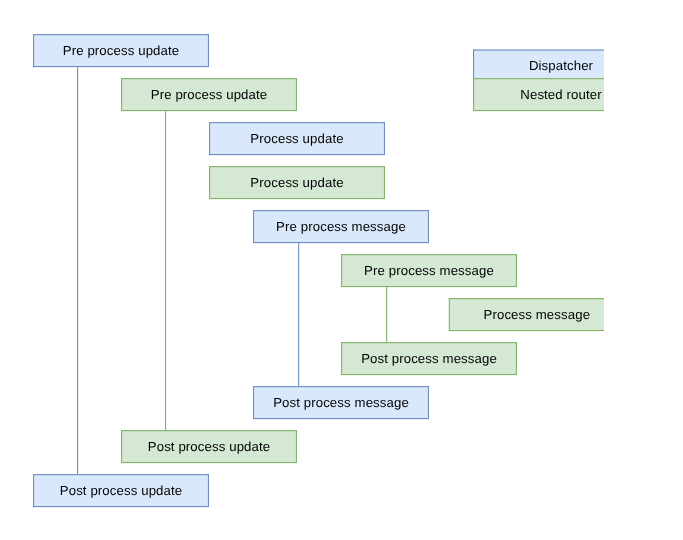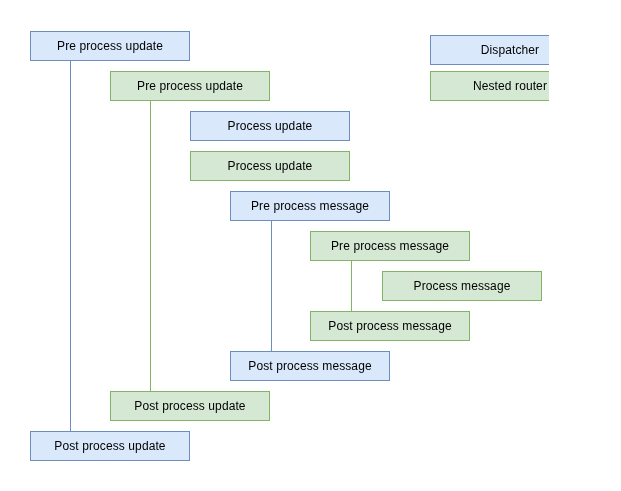--- a/index.html
+++ b/index.html
@@ -65,23 +65,23 @@
       <div class="connector dispatcher" style="left: 271px; top: 221px; height: 130px;"></div>
       <div class="connector router" style="left: 351px; top: 261px; height: 50px;"></div>
     </div>
   <div id="node-layer">
       <div class="node dispatcher" style="left: 30px; top: 31px; width: 160px; height: 30px;">Pre process update</div>
       <div class="node router" style="left: 110px; top: 71px; width: 160px; height: 30px;">Pre process update</div>
       <div class="node dispatcher" style="left: 190px; top: 111px; width: 160px; height: 30px;">Process update</div>
       <div class="node router" style="left: 190px; top: 151px; width: 160px; height: 30px;">Process update</div>
       <div class="node dispatcher" style="left: 230px; top: 191px; width: 160px; height: 30px;">Pre process message</div>
       <div class="node router" style="left: 310px; top: 231px; width: 160px; height: 30px;">Pre process message</div>
-      <div class="node router" style="left: 382px; top: 271px; width: 160px; height: 30px;">Process message</div>
+      <div class="node router" style="left: 408px; top: 271px; width: 160px; height: 30px;">Process message</div>
       <div class="node router" style="left: 310px; top: 311px; width: 160px; height: 30px;">Post process message</div>
       <div class="node dispatcher" style="left: 230px; top: 351px; width: 160px; height: 30px;">Post process message</div>
       <div class="node router" style="left: 110px; top: 391px; width: 160px; height: 30px;">Post process update</div>
       <div class="node dispatcher" style="left: 30px; top: 431px; width: 160px; height: 30px;">Post process update</div>
     </div>
   <div id="legend-layer" class="legend-group">
-      <div class="node dispatcher" style="left: 430px; top: 35px; width: 160px; height: 30px;">Dispatcher</div>
+      <div class="node dispatcher" style="left: 430px; top: 45px; width: 160px; height: 30px;">Dispatcher</div>
       <div class="node router" style="left: 430px; top: 71px; width: 160px; height: 30px; text-align: right;">Nested router</div>
     </div>
 </div>
 
 </body></html>

